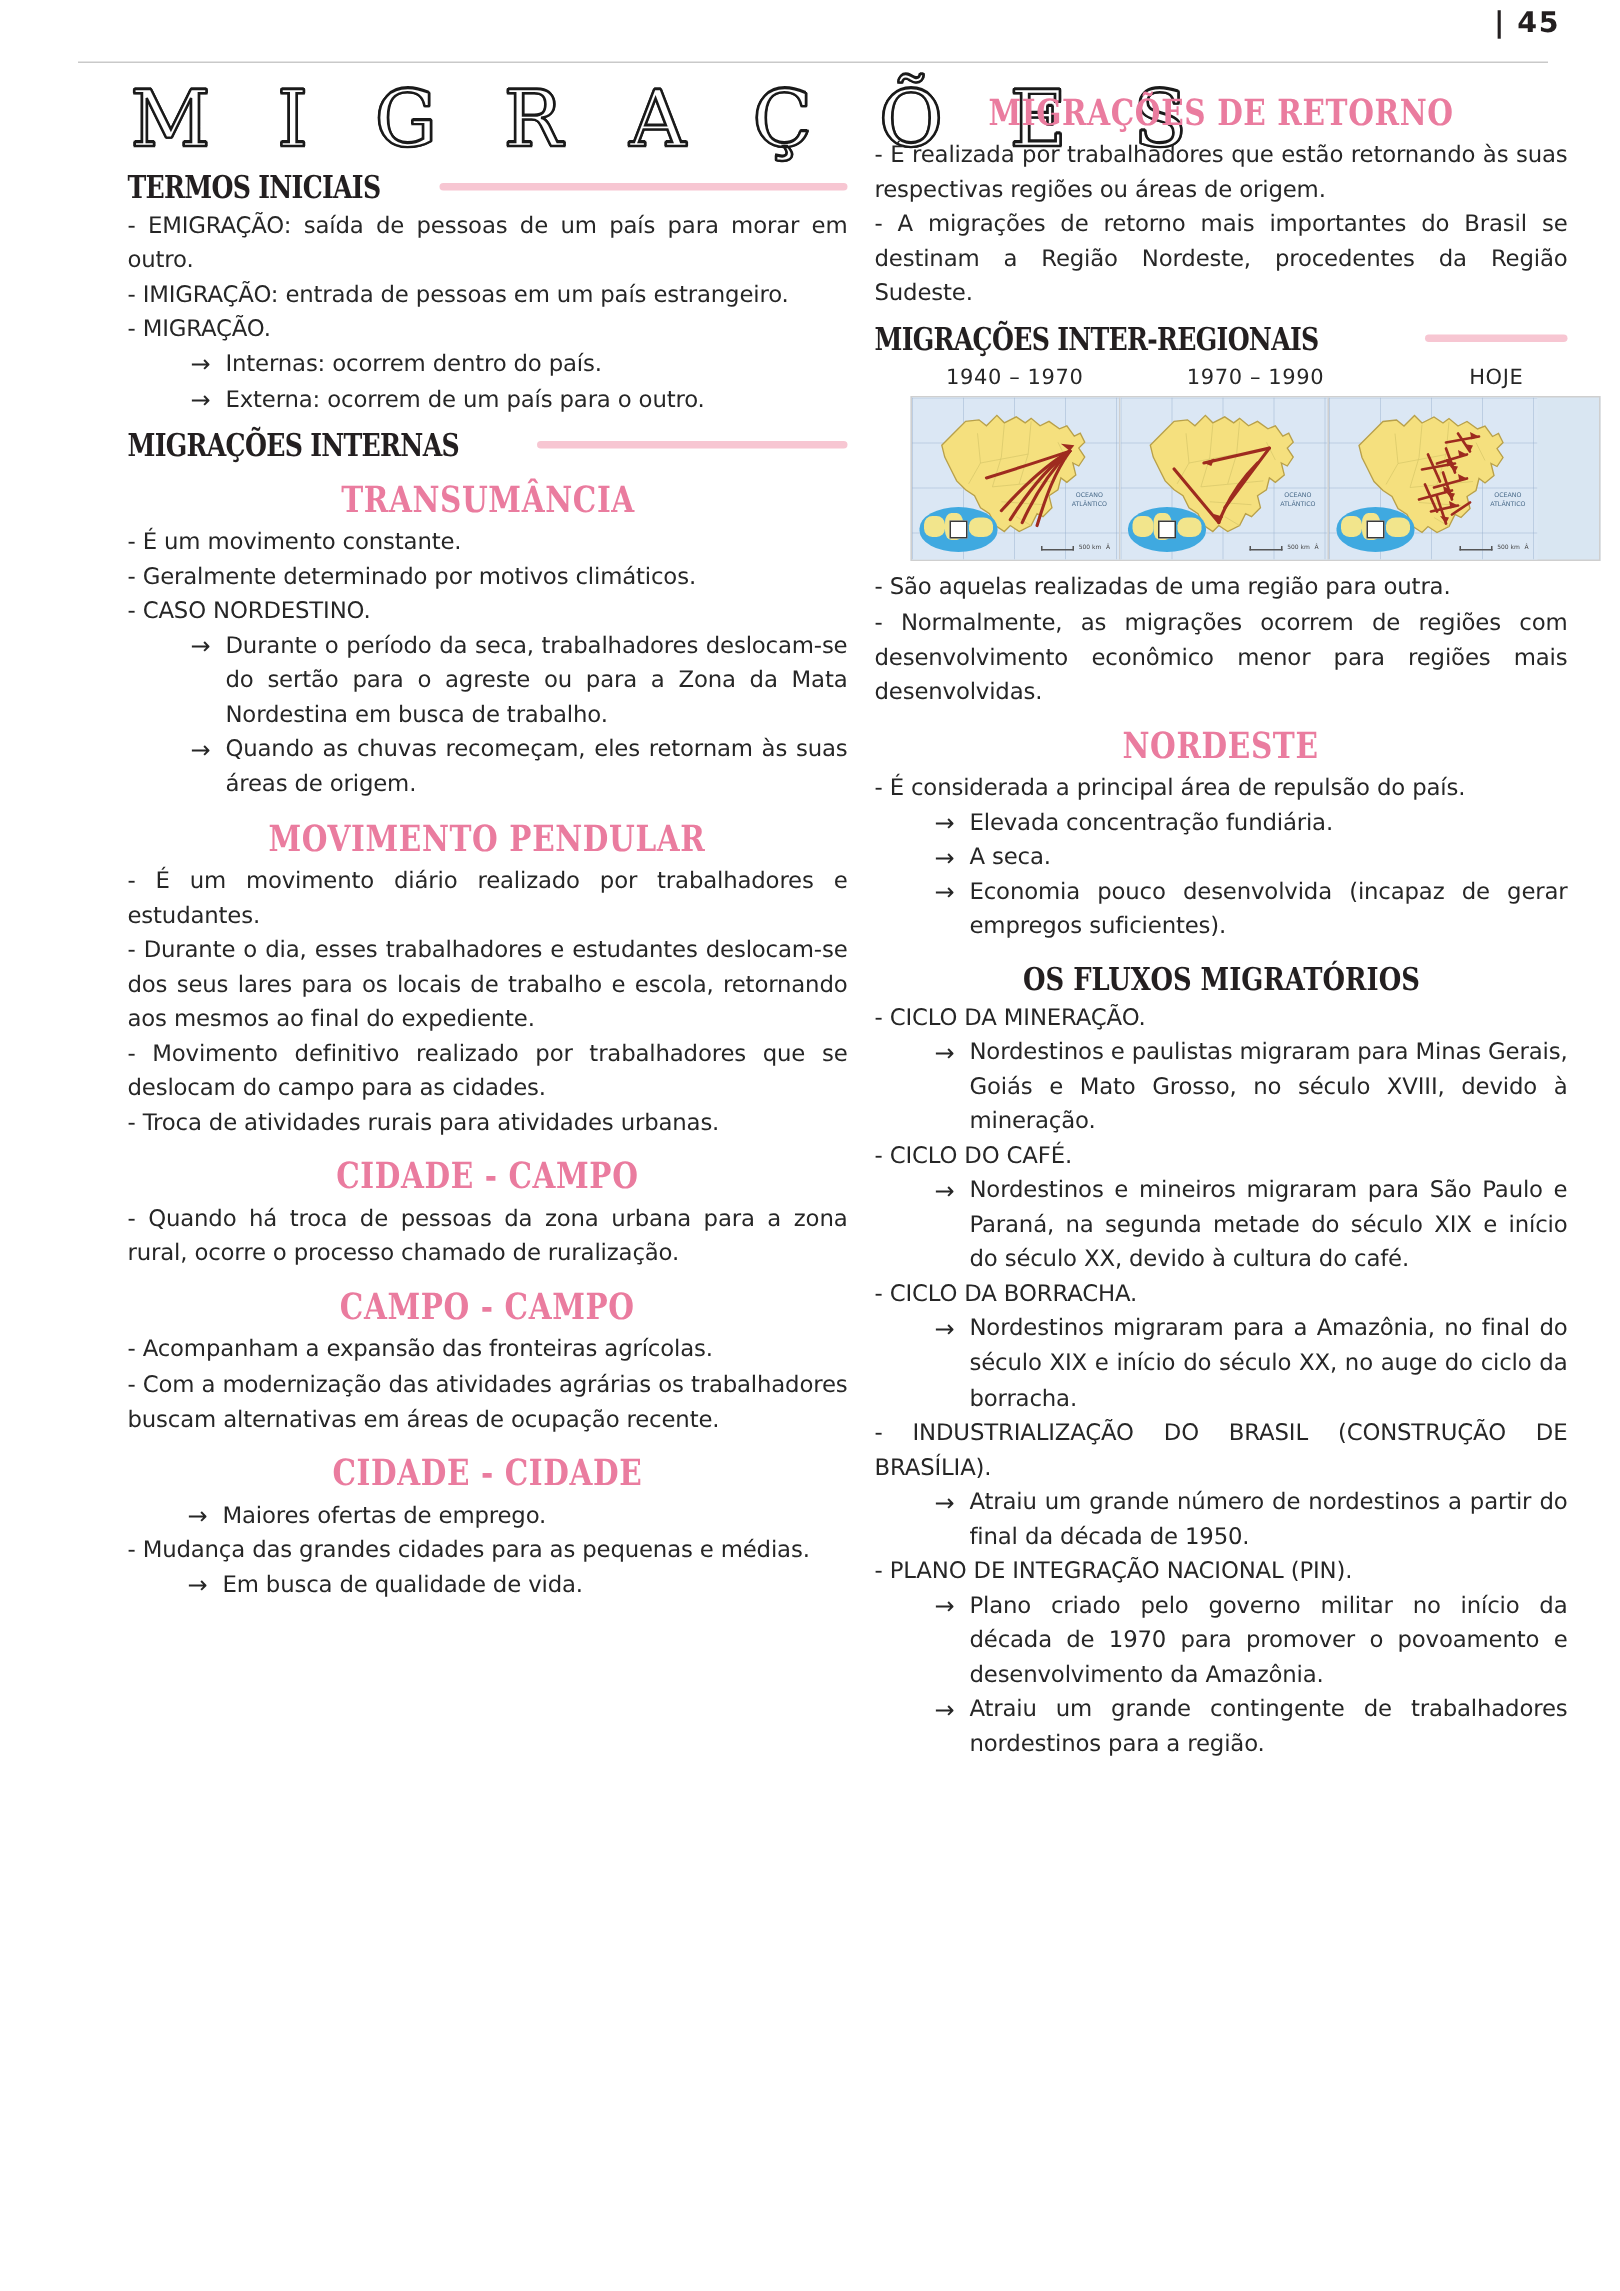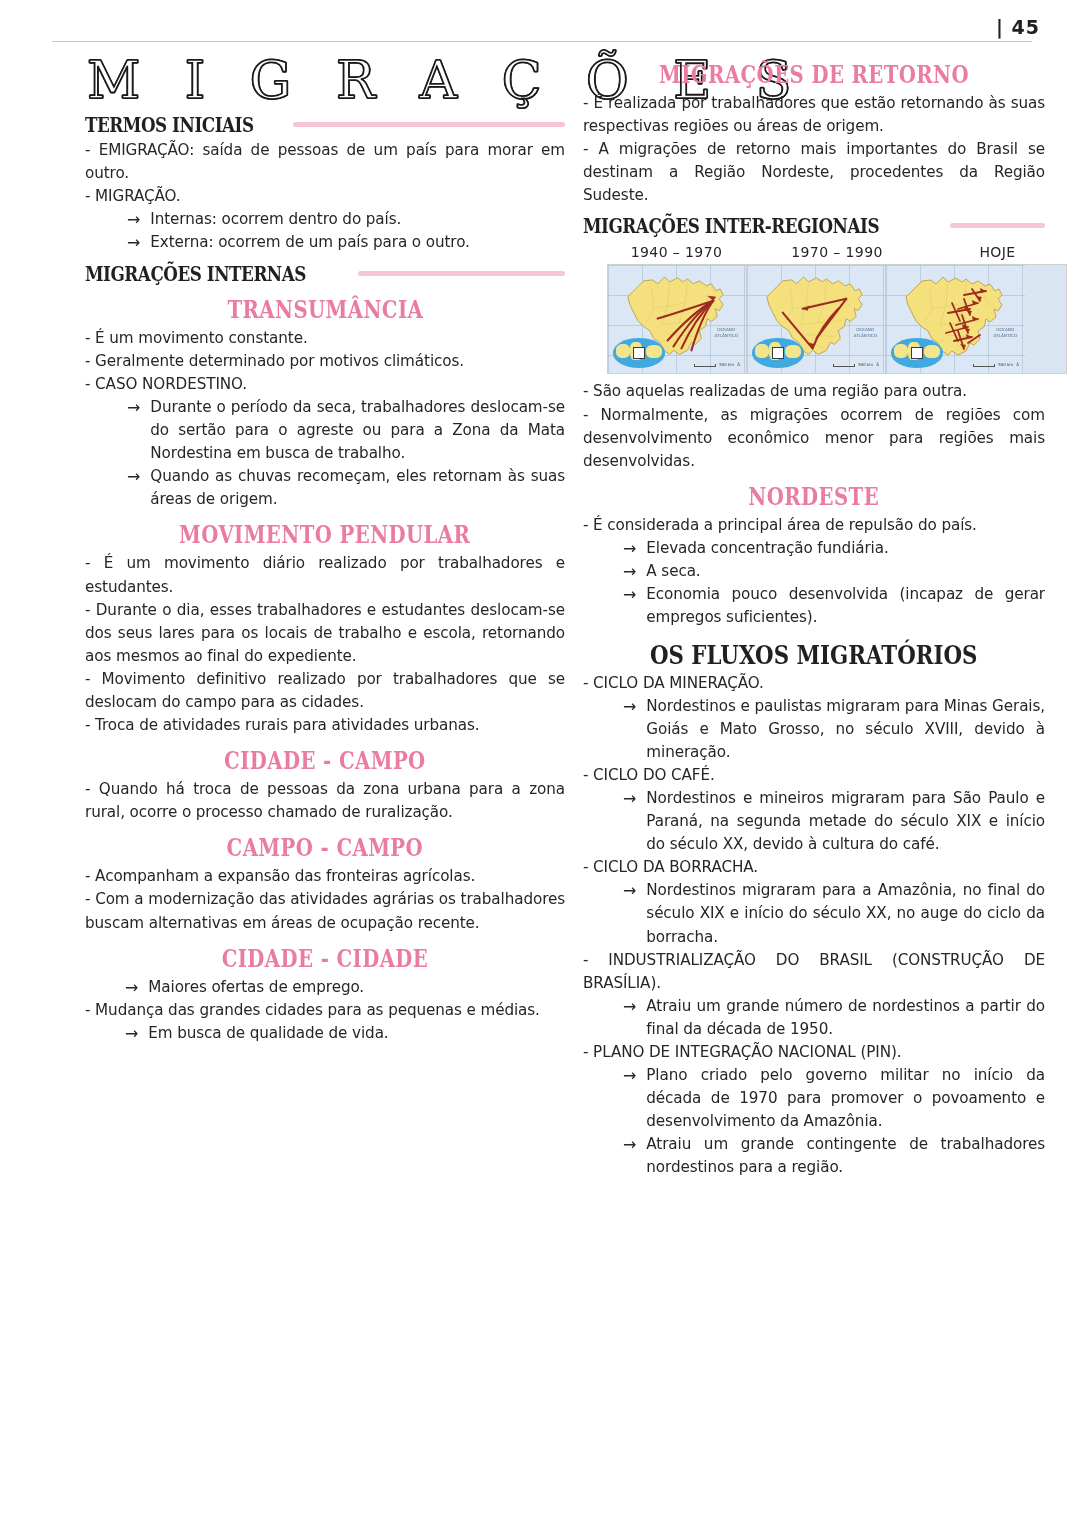--- a/index.html
+++ b/index.html
@@ -10,21 +10,21 @@
     background: #ffffff;
     font-family: "Liberation Sans", sans-serif;
     color: #231f20;
     position: relative;
     overflow: hidden;
   }
 
   
   .page-number {
     position: absolute;
-    top: 16px;
+    top: 4px;
     right: 40px;
     font-family: "DejaVu Sans", sans-serif;
     font-size: 19px;
     font-weight: bold;
     letter-spacing: 1px;
     color: #231f20;
   }
   .top-rule {
     position: absolute;
     top: 41px;
@@ -99,21 +99,21 @@
   }
   .pink-head span {
     display: inline-block;
     transform: scaleX(0.82);
   }
 
   
   .black-head {
     text-align: center;
     font-family: "DejaVu Serif", serif;
-    font-size: 26px;
+    font-size: 21px;
     font-weight: bold;
     letter-spacing: 0px;
     color: #231f20;
     margin: 10px 0 2px 0;
   }
   .black-head span {
     display: inline-block;
     transform: scaleX(0.82);
   }
 
@@ -225,20 +225,21 @@
 
   <div class="col-left">
 
     <div class="doc-title">M I G R A Ç Õ E S</div>
 
     <div class="sec-head">
       <div class="txt">TERMOS INICIAIS</div>
       <div class="rule"></div>
     </div>
     <p class="body-txt">- EMIGRAÇÃO: saída de pessoas de um país para morar em outro.</p>
+    <p class="body-txt">- IMIGRAÇÃO: entrada de pessoas em um país estrangeiro.</p>
     <p class="body-txt nojust">- MIGRAÇÃO.</p>
 
     <div class="arrow-item">
       <span class="ar">→</span>
       <span class="tx nojust">Internas: ocorrem dentro do país.</span>
     </div>
     <div class="arrow-item">
       <span class="ar">→</span>
       <span class="tx nojust">Externa: ocorrem de um país para o outro.</span>
     </div>

